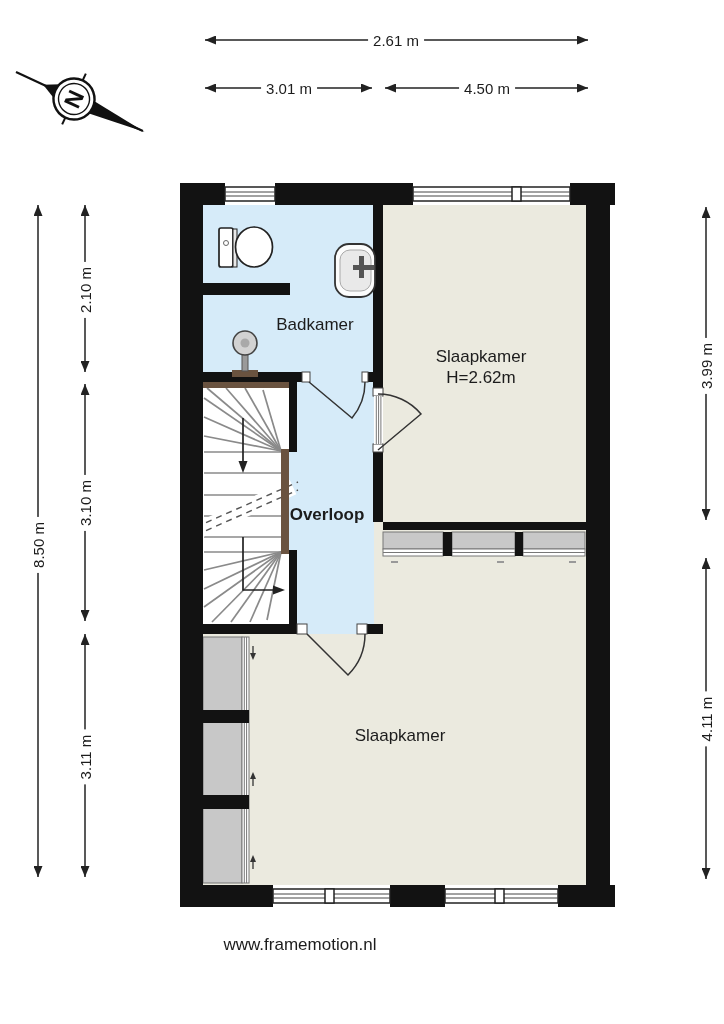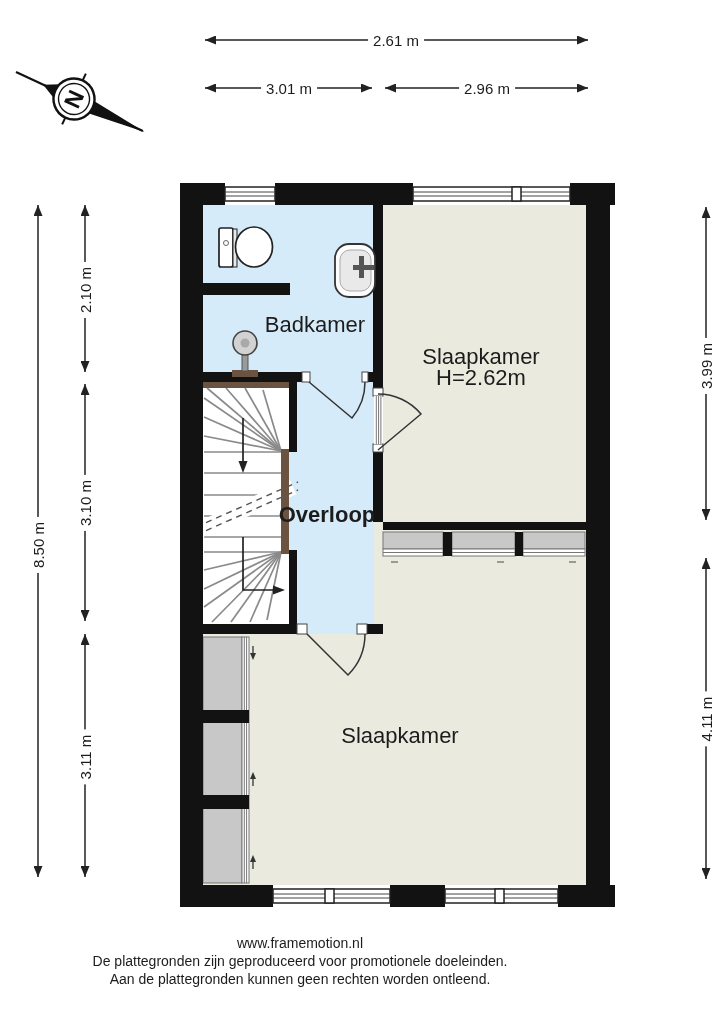--- a/index.html
+++ b/index.html
@@ -20,24 +20,24 @@
   .thin{stroke:#777;stroke-width:1;}
   .dashline{stroke:#555;stroke-width:1.4;stroke-dasharray:6 5;}
   .arrow{stroke:#222;stroke-width:1.7;fill:none;}
   .ahead{fill:#222;}
   .dash{fill:#999;}
   .fixture{fill:#fff;stroke:#222;stroke-width:1.7;}
   .dimline{stroke:var(--line,#222);stroke-width:1.5;}
   .compass-ring{fill:#fff;stroke:#111;}
   .compass-n{font-family:"Liberation Sans",sans-serif;font-weight:bold;font-size:23px;fill:#111;}
   .lbl{position:absolute;color:#1c1c1c;white-space:nowrap;transform:translate(-50%,-50%);}
-  .room{font-size:22px;}
+  .room{font-size:17px;}
   .dim{font-size:15px;background:#fff;padding:0 5px;}
   .dim.v{transform:translate(-50%,-50%) rotate(-90deg);}
-  .foot{position:absolute;left:0;width:600px;text-align:center;font-size:14px;color:#1c1c1c;}
+  .foot{position:absolute;left:0;width:600px;text-align:center;font-size:17px;color:#1c1c1c;}
 </style>
 </head>
 <body>
 
 <div id="page">
 
 <svg width="724" height="1024" viewBox="0 0 724 1024">
   <defs>
     <marker id="ah" viewBox="0 0 11 9" refX="11" refY="4.5" markerWidth="11" markerHeight="9" markerUnits="userSpaceOnUse" orient="auto-start-reverse">
       <path d="M0,0 L11,4.5 L0,9 Z" fill="#222"></path>
@@ -226,25 +226,23 @@
 </svg>
 
 <div class="lbl room" style="left:315px;top:325px;">Badkamer</div>
 <div class="lbl room" style="left:481px;top:357px;">Slaapkamer</div>
 <div class="lbl room" style="left:481px;top:378px;text-align:right;">H=2.62m</div>
 <div class="lbl room" style="left:327px;top:515px;font-weight:bold;">Overloop</div>
 <div class="lbl room" style="left:400px;top:736px;">Slaapkamer</div>
 
 <div class="lbl dim h" style="left:396px;top:40px;">2.61 m</div>
 <div class="lbl dim h" style="left:289px;top:88px;">3.01 m</div>
-<div class="lbl dim h" style="left:487px;top:88px;">2.96 m</div>
+<div class="lbl dim h" style="left:487px;top:88px;">4.50 m</div>
 <div class="lbl dim v" style="left:38px;top:545px;">8.50 m</div>
 <div class="lbl dim v" style="left:85px;top:290px;">2.10 m</div>
 <div class="lbl dim v" style="left:85px;top:503px;">3.10 m</div>
 <div class="lbl dim v" style="left:85px;top:757px;">3.11 m</div>
 <div class="lbl dim v" style="left:706px;top:366px;">3.99 m</div>
 <div class="lbl dim v" style="left:706px;top:719px;">4.11 m</div>
 
 <div class="foot" style="top:935px;">www.framemotion.nl</div>
-<div class="foot" style="top:953px;">De plattegronden zijn geproduceerd voor promotionele doeleinden.</div>
-<div class="foot" style="top:971px;">Aan de plattegronden kunnen geen rechten worden ontleend.</div>
 
 </div>
 
 </body></html>

